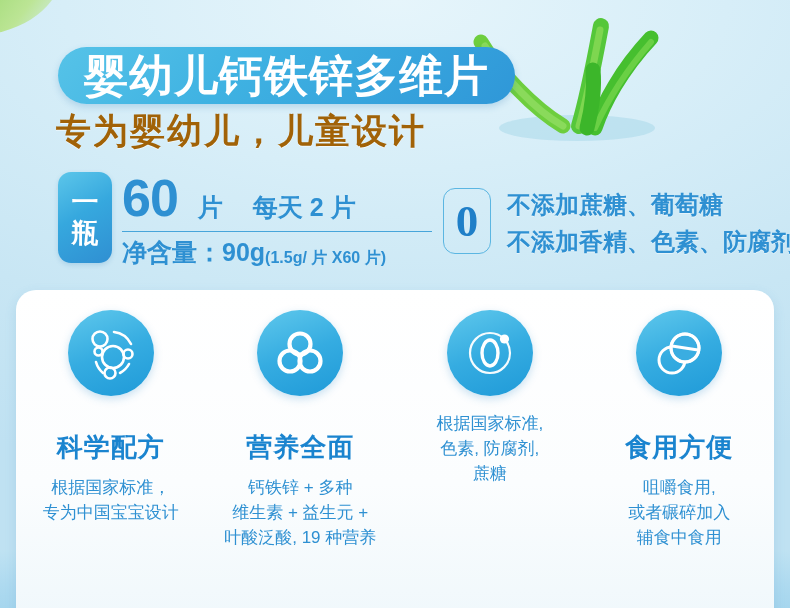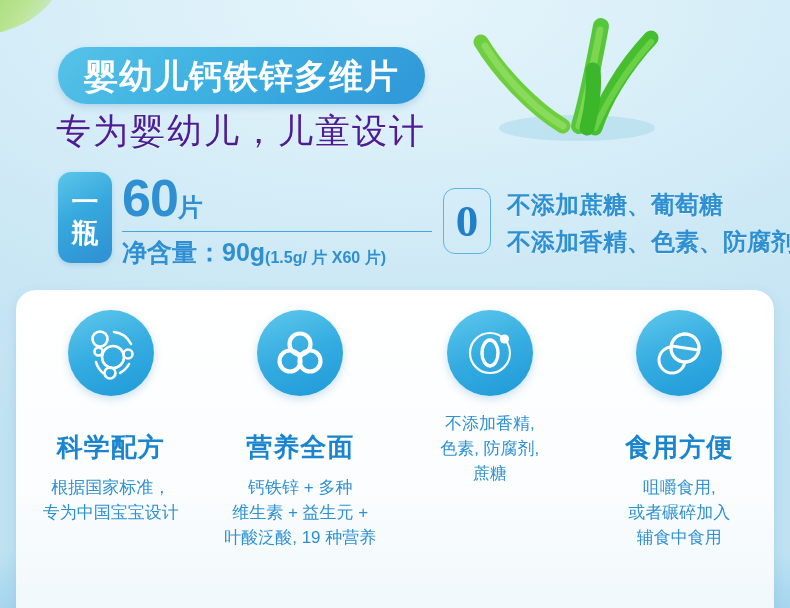--- a/index.html
+++ b/index.html
@@ -36,43 +36,43 @@
   
   .title-pill {
     position:absolute; left:58px; top:47px;
     height:57px; padding:0 26px;
     display:flex; align-items:center;
     border-radius:30px;
     background: linear-gradient(135deg,#56c3e8 0%, #3fb2e2 40%, #2f97d8 100%);
     box-shadow: 0 3px 7px rgba(40,120,180,.22);
   }
   .title-pill .t {
-    color:#fff; font-size:34px; font-weight:bold; letter-spacing:1px;
+    color:#fff; font-size:44px; font-weight:bold; letter-spacing:1px;
     white-space:nowrap; line-height:1;
   }
   .subtitle {
     position:absolute; left:56px; top:110px;
-    color:#4c1d95; font-size:35px; font-weight:normal; letter-spacing:2px;
+    color:#a16207; font-size:35px; font-weight:bold; letter-spacing:2px;
     white-space:nowrap; line-height:1.2;
     text-shadow: 0 1px 0 rgba(255,255,255,.55);
   }
 
   
   .bottle-badge {
     position:absolute; left:58px; top:172px;
     width:54px; height:91px;
     border-radius:13px;
     background: linear-gradient(150deg,#5cc6ea 0%, #36a8de 45%, #2f8fd2 100%);
     display:flex; flex-direction:column; align-items:center; justify-content:center;
     color:#fff; font-weight:bold; font-size:27px; line-height:1.12;
     box-shadow: 0 2px 5px rgba(40,120,180,.2);
   }
   .spec { position:absolute; left:122px; top:172px; width:316px; }
   .spec-line1 {
-    display:flex; align-items:flex-end; gap:0;
+    display:flex; align-items:flex-end; gap:20px;
     color:#2e90d2; white-space:nowrap; line-height:1;
   }
   .spec-count { font-size:52px; font-weight:bold; letter-spacing:-1px; }
   .spec-unit { font-size:25px; font-weight:bold; padding-bottom:4px; }
   .spec-daily { font-size:25px; font-weight:bold; padding-bottom:4px; margin-left:10px; }
   .spec-rule { height:1px; background:#47a5da; margin:7px 0 4px; width:310px; }
   .spec-line2 {
     display:flex; align-items:flex-end;
     color:#2e90d2; font-weight:bold; white-space:nowrap;
   }
@@ -153,20 +153,21 @@
 <div class="subtitle">专为婴幼儿，儿童设计</div>
 
 <div class="bottle-badge">
   <span>一</span>
   <span>瓶</span>
 </div>
 <div class="spec">
   <div class="spec-line1">
     <span class="spec-count">60</span>
     <span class="spec-unit">片</span>
+    <span class="spec-daily">每天 2 片</span>
   </div>
   <div class="spec-rule"></div>
   <div class="spec-line2">
     <span class="spec-net">净含量：90g</span>
     <span class="spec-net-sub">(1.5g/ 片 X60 片)</span>
   </div>
 </div>
 
 <div class="zero-badge">0</div>
 <div class="zero-lines">
@@ -209,21 +210,21 @@
   </div>
 
   <div class="feature">
     <div class="f-icon">
       <svg width="58" height="58" viewBox="0 0 58 58" fill="none">
         <circle cx="29" cy="29" r="20" stroke="#ffffff" stroke-width="2.2" opacity=".95"></circle>
         <circle cx="43.5" cy="15" r="4.6" fill="#ffffff"></circle>
         <ellipse cx="29" cy="29" rx="8" ry="13" stroke="#ffffff" stroke-width="3.4" fill="none"></ellipse>
       </svg>
     </div>
-    <div class="f-desc">不添加香精,
+    <div class="f-desc">根据国家标准,
 色素, 防腐剂,
 蔗糖</div>
   </div>
 
   <div class="feature">
     <div class="f-icon">
       <svg width="58" height="58" viewBox="0 0 58 58" fill="none" stroke="#ffffff" stroke-width="3" stroke-linecap="round">
         <circle cx="22" cy="36" r="13"></circle>
         <circle cx="35" cy="24" r="14" fill="#3aade1"></circle>
         <circle cx="35" cy="24" r="14"></circle>

